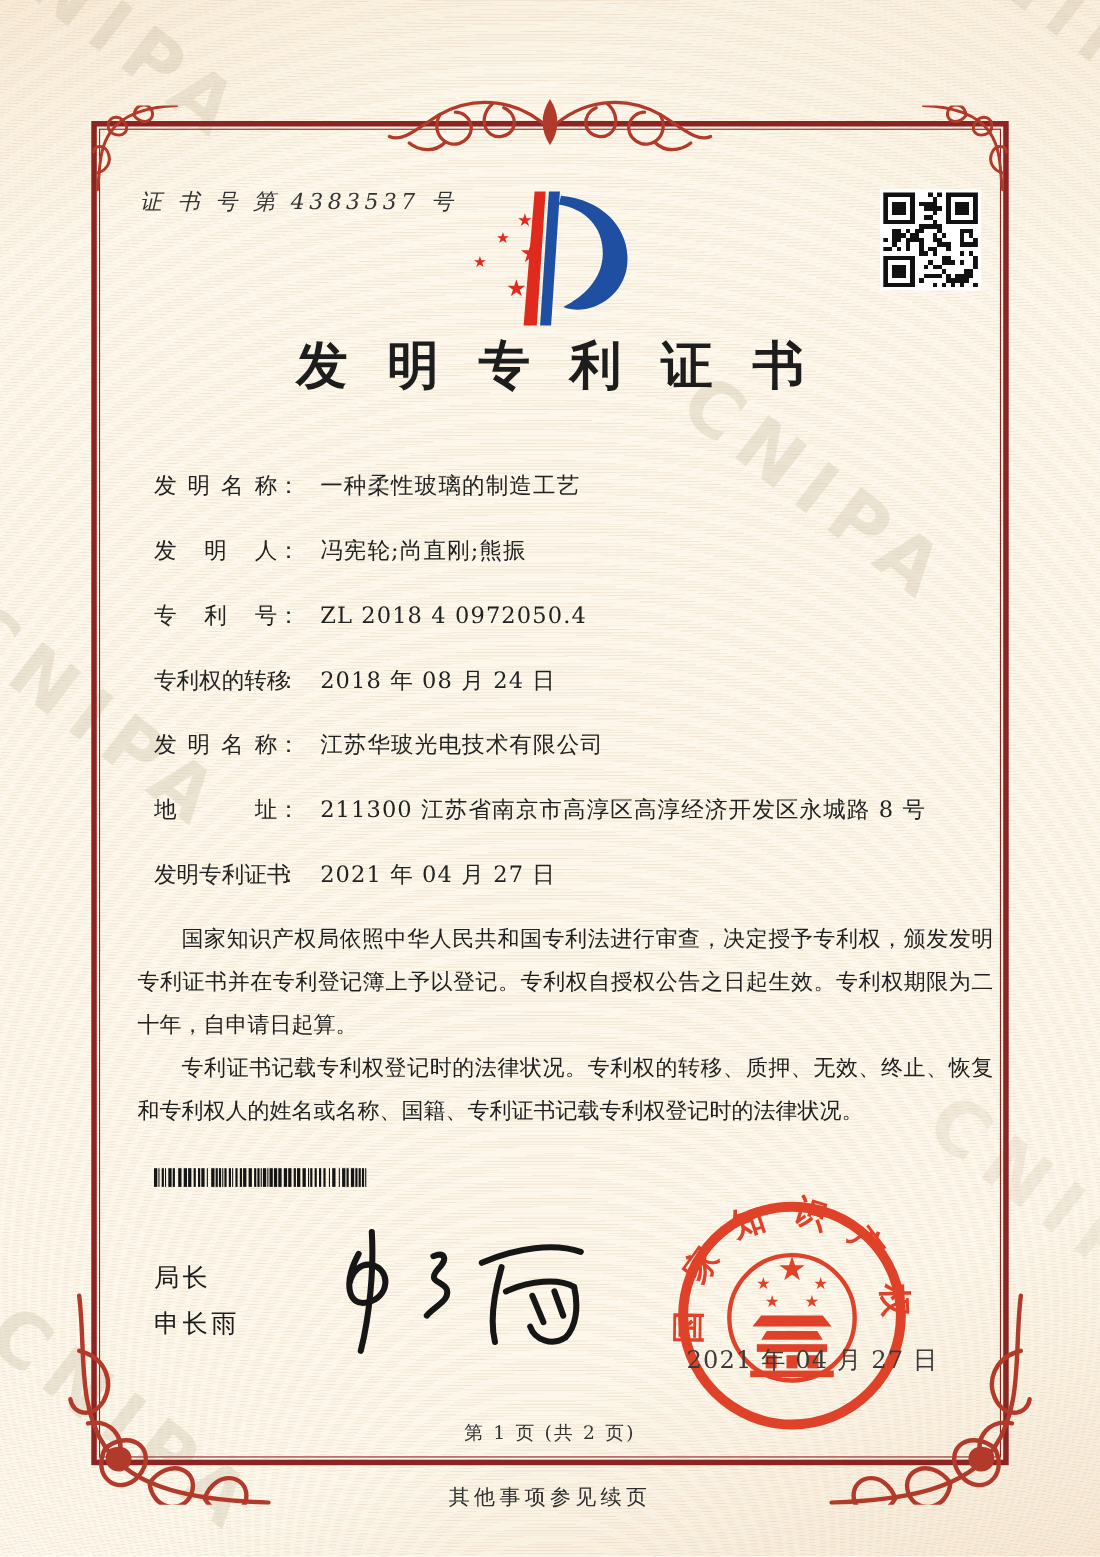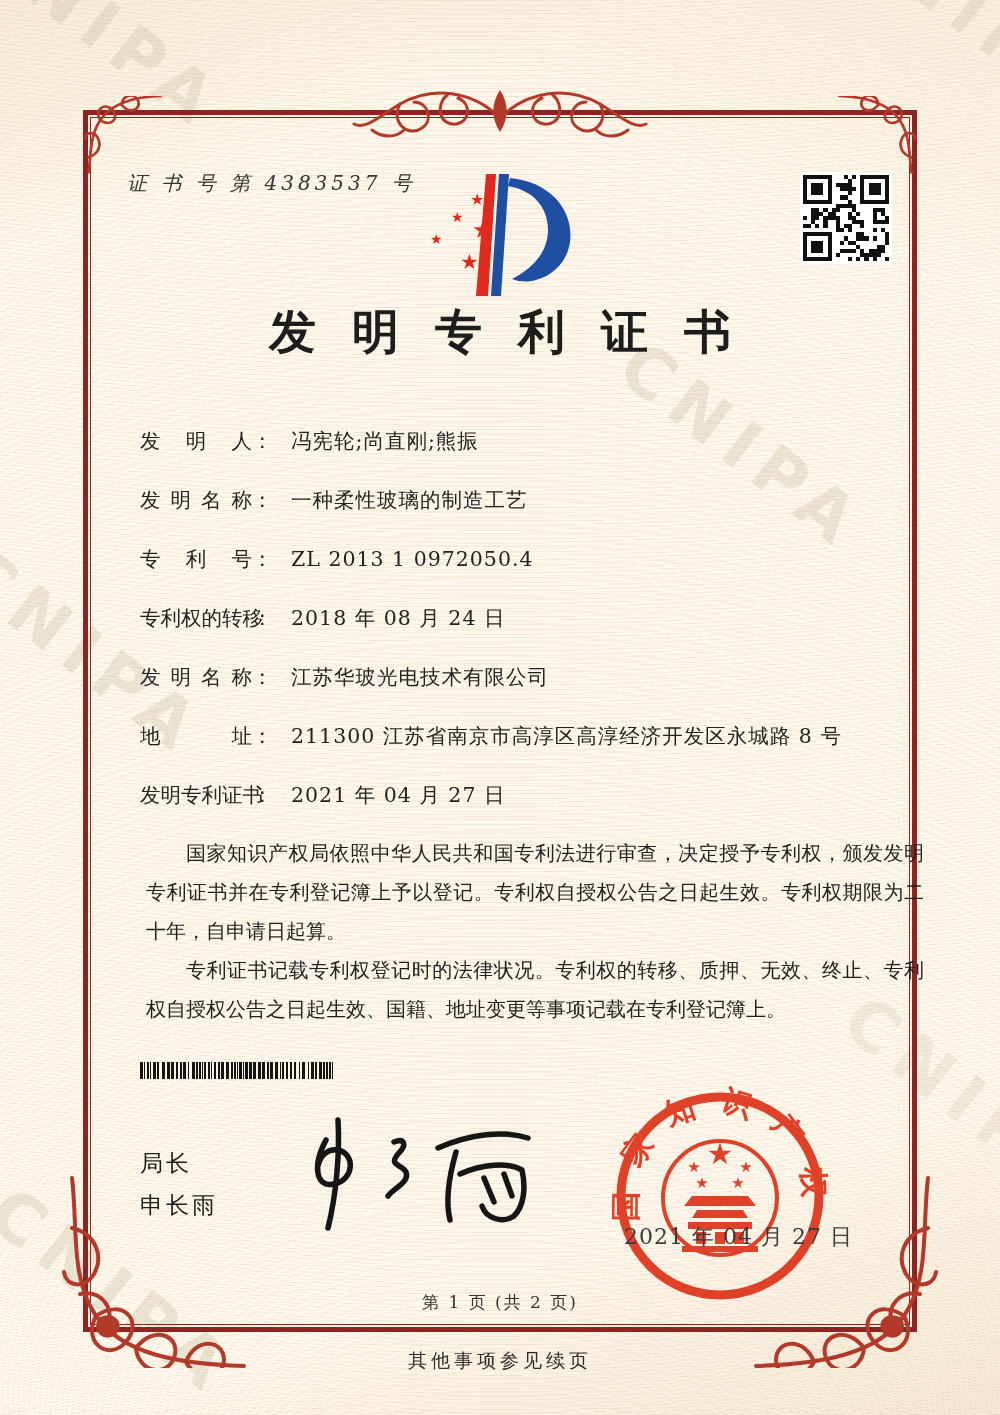--- a/index.html
+++ b/index.html
@@ -33,26 +33,26 @@
   .logo .star{position:absolute;color:#e02a1d;font-family:"DejaVu Sans",sans-serif;line-height:1;}
   .qr{position:absolute;left:800px;top:172px;width:92px;height:92px;background:#fff;padding:3px;box-sizing:border-box;}
   .title{position:absolute;left:0;right:0;top:301px;text-align:center;font-size:47px;font-weight:bold;
          letter-spacing:36px;padding-left:36px;color:#1d1d1d;}
   .fields{position:absolute;left:140px;top:424px;width:780px;font-size:20.5px;color:#222;}
   .frow{position:relative;margin-bottom:25px;line-height:34px;white-space:nowrap;}
   .flabel{display:inline-block;width:112px;text-align:justify;text-align-last:justify;vertical-align:top;}
   .fcolon{display:inline-block;}
   .fvalue{margin-left:12px;letter-spacing:1px;}
   .pair2{position:absolute;left:370px;top:0;}
-  .paras{position:absolute;left:146px;top:834px;width:778px;font-size:20px;line-height:39px;
+  .paras{position:absolute;left:125px;top:834px;width:778px;font-size:20px;line-height:39px;
          text-align:justify;color:#1f1f1f;}
   .paras p{margin:0;text-indent:2em;}
   .barcode{position:absolute;left:140px;top:1062px;width:258px;height:17px;display:flex;align-items:stretch;}
   .barcode .b{background:#141414;}
-  .director{position:absolute;left:140px;top:1142px;font-family:Liberation Sans, sans-serif;
+  .director{position:absolute;left:140px;top:1142px;font-family:Liberation Mono, monospace;
             font-size:23px;color:#1c1c1c;line-height:42px;letter-spacing:3px;}
   .sig{position:absolute;left:292px;top:1116px;}
   .seal{position:absolute;left:610px;top:1086px;width:220px;height:220px;z-index:5;opacity:.96;}
   .seal-date{position:absolute;left:624px;top:1222px;width:280px;z-index:6;font-size:22px;
              color:#3a3a3a;letter-spacing:1px;white-space:nowrap;}
   .page-num{position:absolute;left:0;right:0;top:1291px;text-align:center;font-size:17px;
             letter-spacing:2px;color:#333;}
   .bottom-note{position:absolute;left:0;right:0;top:1348px;text-align:center;font-size:19px;
                letter-spacing:4px;color:#2e2e2e;font-family:Liberation Mono, monospace;}
 </style>
@@ -262,30 +262,30 @@
         <rect x="16" y="2" width="3" height="3" fill="#111"></rect>
         <rect x="0" y="14" width="7" height="7" fill="#111"></rect>
         <rect x="1" y="15" width="5" height="5" fill="#fff"></rect>
         <rect x="2" y="16" width="3" height="3" fill="#111"></rect>
       </svg>
 
     <div class="title">发明专利证书</div>
 
     <div class="fields">
       <div class="frow">
+        <span class="flabel">发明名称</span><span class="fcolon">：</span>
+        <span class="fvalue">一种柔性玻璃的制造工艺</span>
+      </div>
+      <div class="frow">
         <span class="flabel">发明人</span><span class="fcolon">：</span>
         <span class="fvalue">冯宪轮;尚直刚;熊振</span>
       </div>
       <div class="frow">
-        <span class="flabel">发明名称</span><span class="fcolon">：</span>
-        <span class="fvalue">一种柔性玻璃的制造工艺</span>
-      </div>
-      <div class="frow">
         <span class="flabel">专利号</span><span class="fcolon">：</span>
-        <span class="fvalue">ZL 2013 1 0972050.4</span>
+        <span class="fvalue">ZL 2018 4 0972050.4</span>
       </div>
       <div class="frow">
         <span class="flabel">专利权的转移</span><span class="fcolon">：</span>
         <span class="fvalue">2018 年 08 月 24 日</span>
       </div>
       <div class="frow">
         <span class="flabel">发明名称</span><span class="fcolon">：</span>
         <span class="fvalue">江苏华玻光电技术有限公司</span>
       </div>
       <div class="frow">
@@ -293,21 +293,21 @@
         <span class="fvalue">211300 江苏省南京市高淳区高淳经济开发区永城路 8 号</span>
       </div>
       <div class="frow">
         <span class="flabel">发明专利证书</span><span class="fcolon">：</span>
         <span class="fvalue">2021 年 04 月 27 日</span>
       </div>
     </div>
 
     <div class="paras">
       <p>国家知识产权局依照中华人民共和国专利法进行审查，决定授予专利权，颁发发明专利证书并在专利登记簿上予以登记。专利权自授权公告之日起生效。专利权期限为二十年，自申请日起算。</p>
-      <p>专利证书记载专利权登记时的法律状况。专利权的转移、质押、无效、终止、专利权自授权公告之日起生效、国籍、地址变更等事项记载在专利登记簿上。</p>
+      <p>专利证书记载专利权登记时的法律状况。专利权的转移、质押、无效、终止、恢复和专利权人的姓名或名称、国籍、专利证书记载专利权登记时的法律状况。</p>
     </div>
 
     <div id="barcode" class="barcode">
         <div class="b" style="width:3px;margin-right:1px;"></div>
         <div class="b" style="width:1px;margin-right:2px;"></div>
         <div class="b" style="width:2px;margin-right:1px;"></div>
         <div class="b" style="width:1px;margin-right:2px;"></div>
         <div class="b" style="width:3px;margin-right:1px;"></div>
         <div class="b" style="width:2px;margin-right:3px;"></div>
         <div class="b" style="width:3px;margin-right:2px;"></div>

